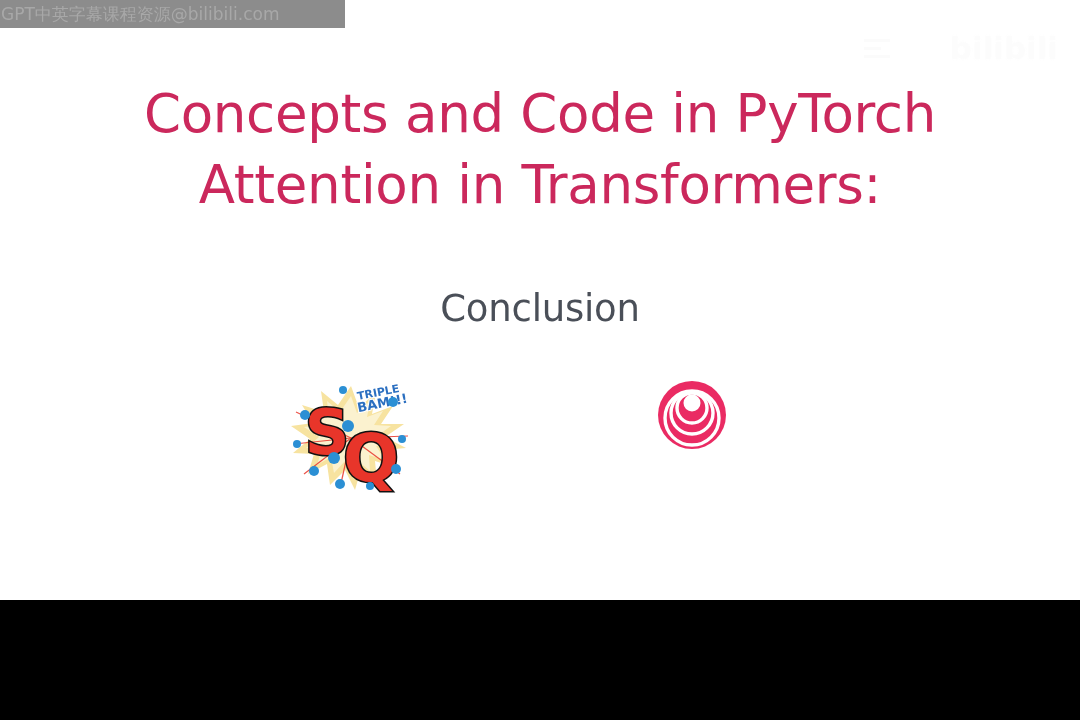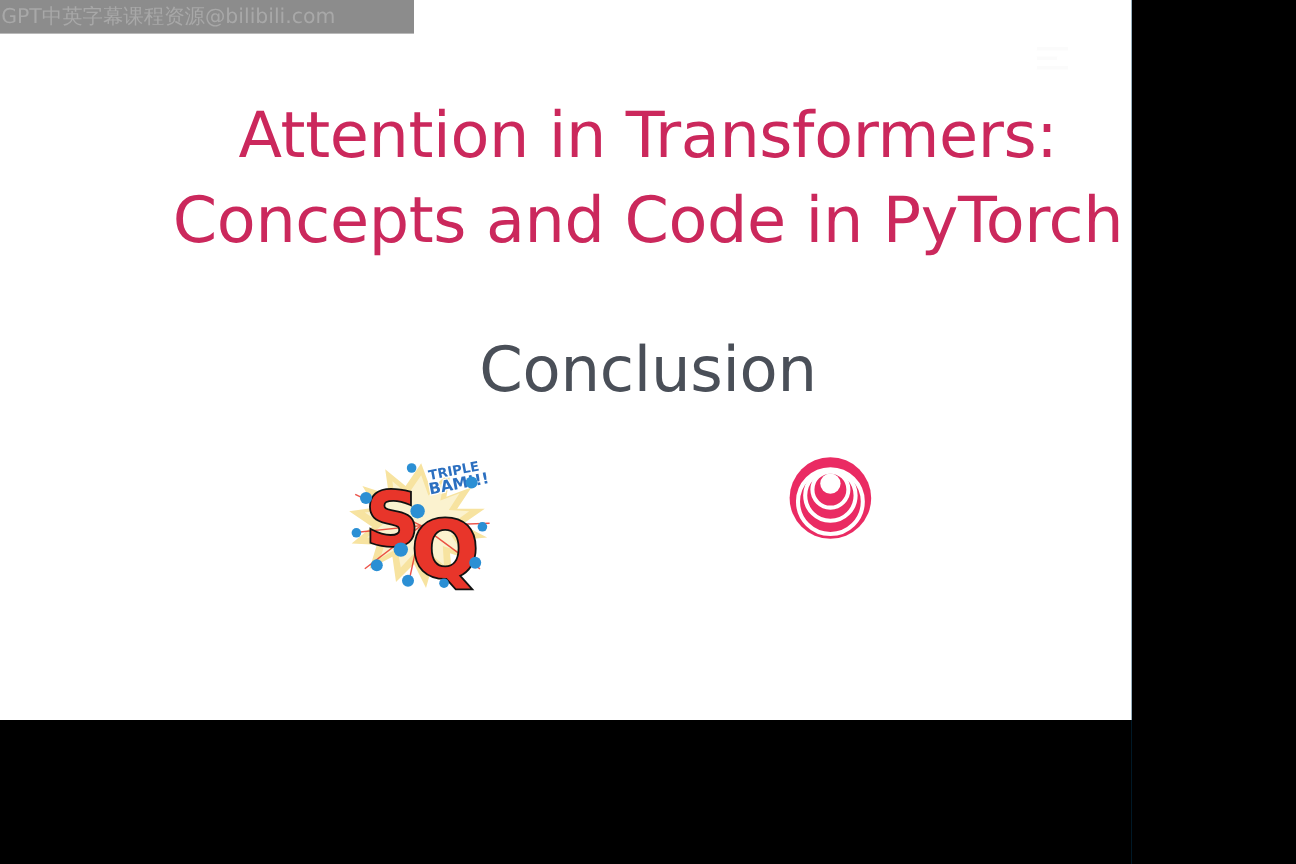--- a/index.html
+++ b/index.html
@@ -9,23 +9,23 @@
   }
   body {
     width: 1080px;
     height: 720px;
     overflow: hidden;
     font-family: "Liberation Sans", sans-serif;
   }
 
   #screen {
     position: relative;
-    width: 943px;
+    width: 1080px;
     height: 720px;
-    background: #0369a1;
+    background: #be185d;
     overflow: hidden;
   }
 
   
   #slide {
     position: absolute;
     left: 0;
     top: 0;
     width: 1080px;
     height: 600px;
@@ -111,21 +111,21 @@
   }
 
   
   #subtitle {
     position: absolute;
     left: 0;
     top: 281px;
     width: 1080px;
     text-align: center;
     font-family: "DejaVu Sans", sans-serif;
-    font-size: 52px;
+    font-size: 37px;
     font-weight: 400;
     color: #4a4f58;
     line-height: 56px;
     letter-spacing: -0.2px;
   }
 
   
   #logo-row {
     position: absolute;
     left: 0;
@@ -195,22 +195,22 @@
     <div id="bilibili-watermark">
       <span class="bw-bars">
         <i></i>
           <i class="short"></i>
           <i></i>
       </span>
       <span class="bw-word">bilibili</span>
     </div>
 
     <div id="title-block">
+      <div class="title-line">Concepts and Code in PyTorch</div>
       <div class="title-line">Attention in Transformers:</div>
-      <div class="title-line">Concepts and Code in PyTorch</div>
     </div>
 
     <div id="subtitle">Conclusion</div>
 
     <div id="logo-row">
 
       <div id="statquest-logo">
         <svg viewBox="0 0 126 112" width="126" height="112" xmlns="http://www.w3.org/2000/svg">
 
           <g>

